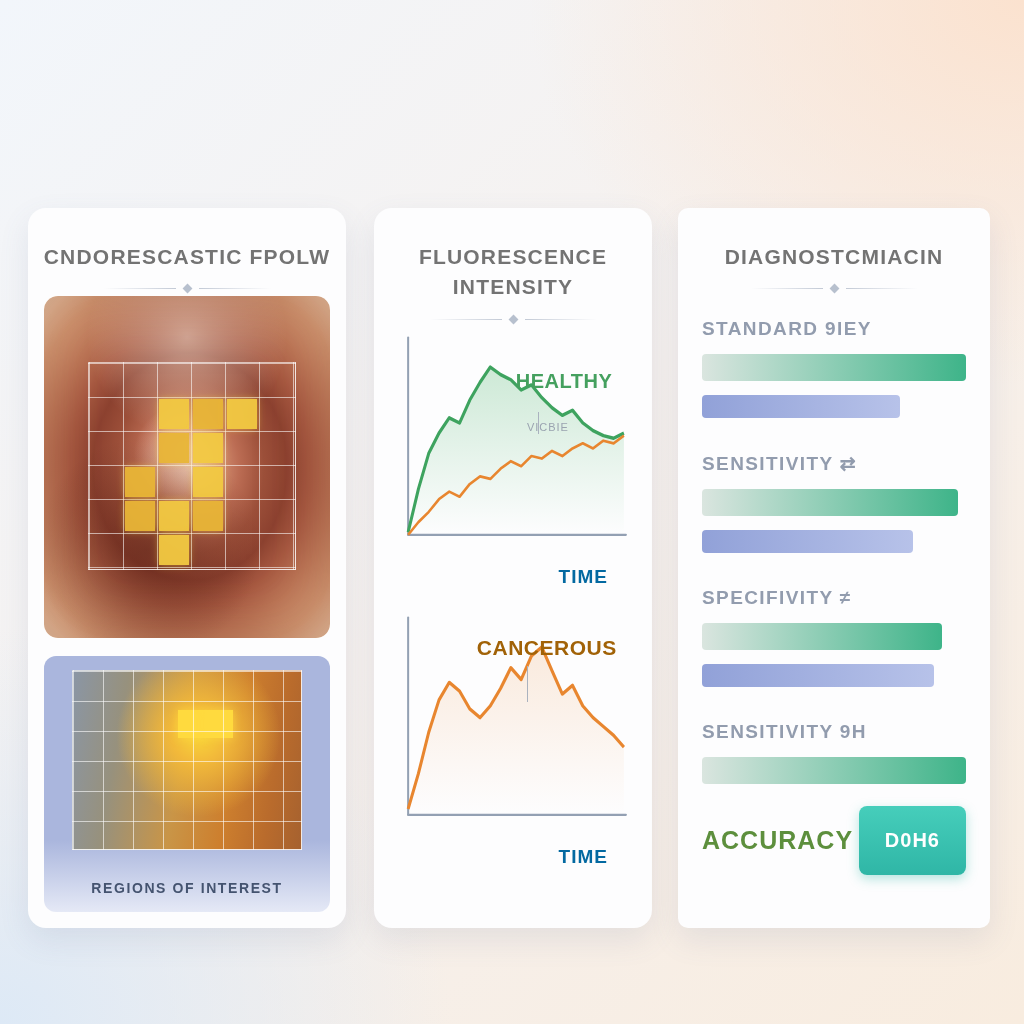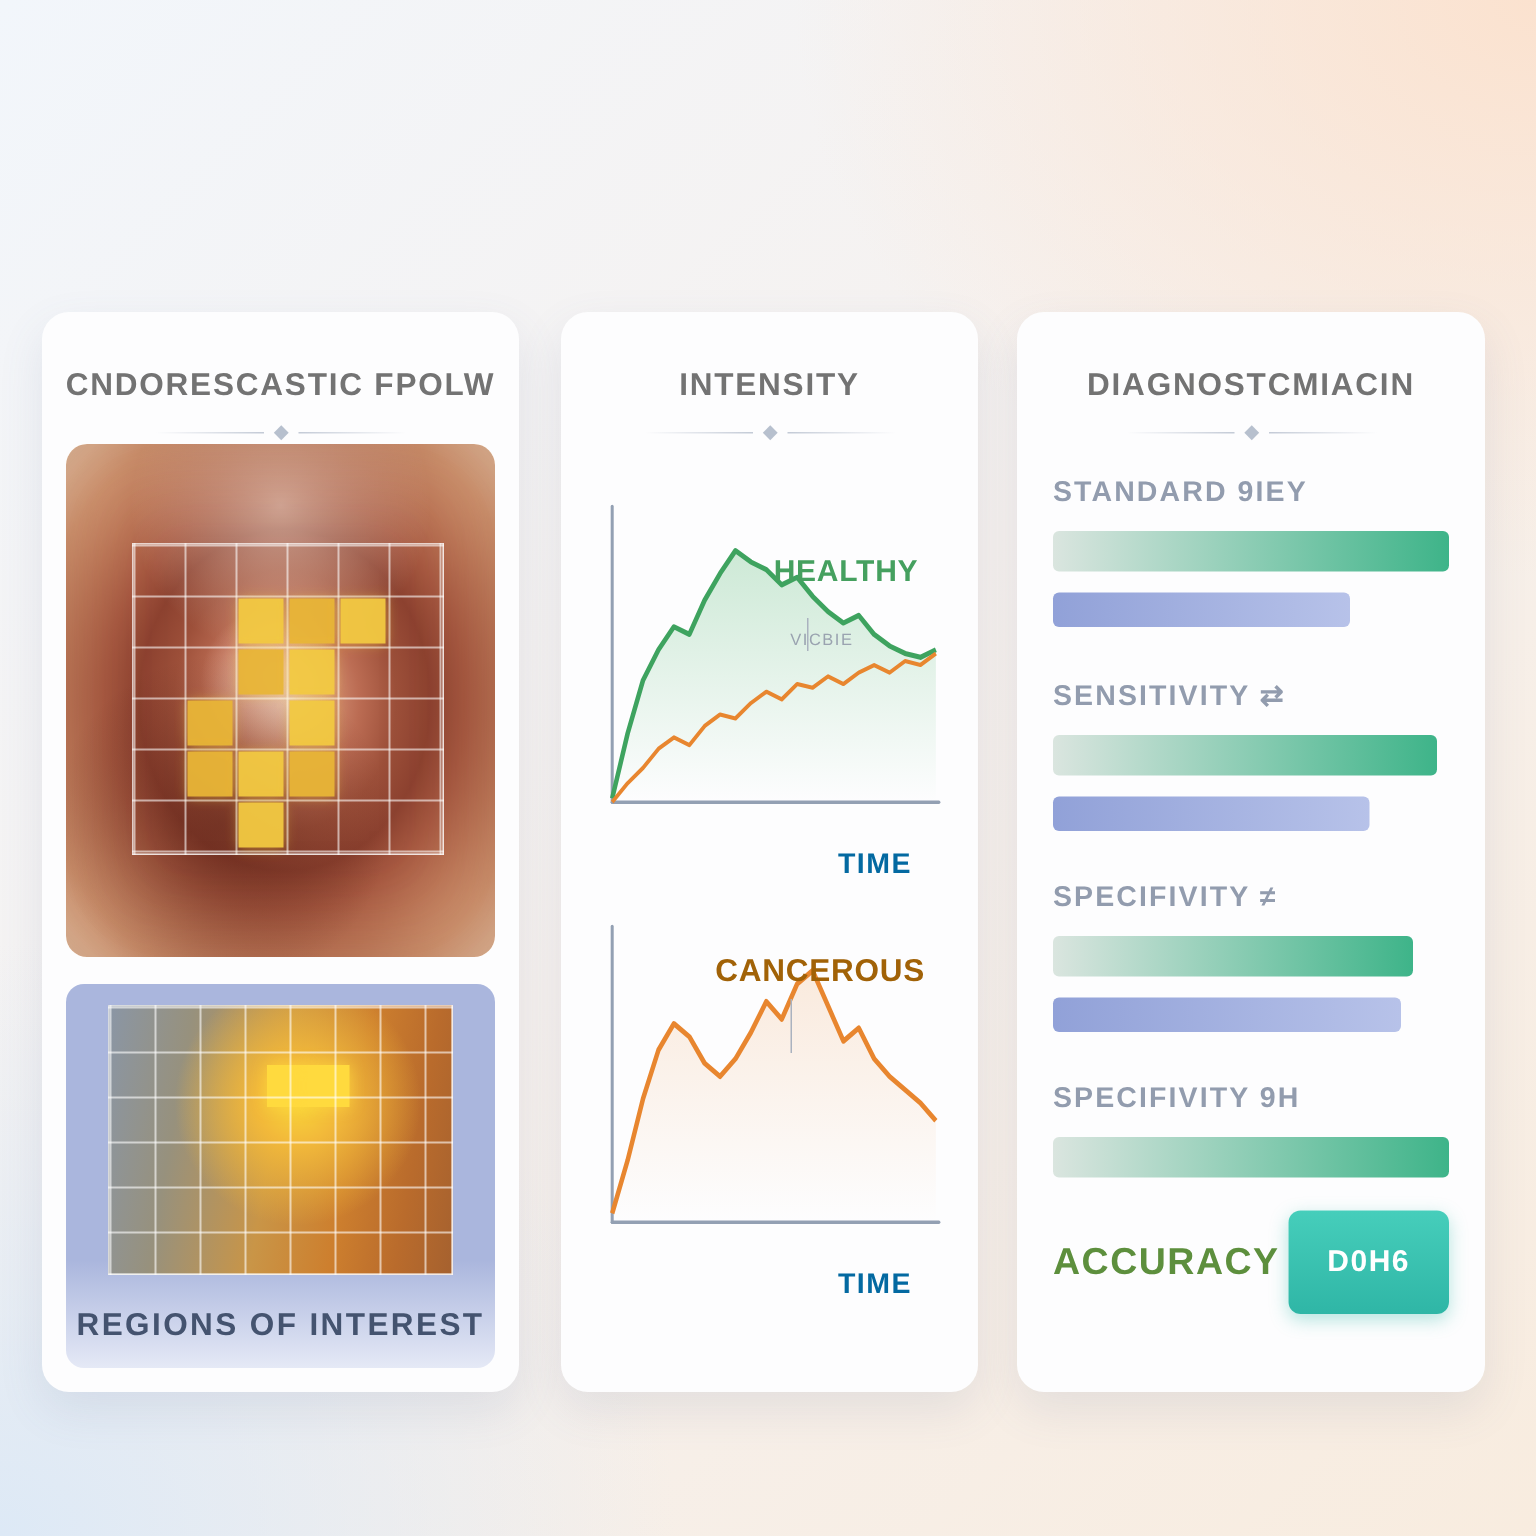--- a/index.html
+++ b/index.html
@@ -14,21 +14,21 @@
   .main-title{
     position:absolute;top:42px;left:0;right:0;text-align:center;
     font-size:42px;font-weight:bold;color:#3e4266;letter-spacing:.5px;line-height:1.3;
   }
   .card{
     position:absolute;top:208px;height:720px;background:#fdfdfe;border-radius:18px;
     box-shadow:0 12px 30px rgba(90,110,150,.12);
   }
   .card1{left:28px;width:318px;}
   .card2{left:374px;width:278px;}
-  .card3{left:678px;width:312px;}
+  .card3{left:678px;width:312px;border-radius:10px;}
   .card-title{
     position:relative;margin:34px 10px 0;text-align:center;font-weight:bold;
     color:#737373;font-size:21px;letter-spacing:1.2px;line-height:1.45;
   }
   .divider{display:flex;align-items:center;justify-content:center;gap:8px;margin-top:13px;}
   .divider .line-l{height:1px;width:72px;background:linear-gradient(to right,rgba(195,202,214,0),#c3cad6);}
   .divider .line-r{height:1px;width:72px;background:linear-gradient(to left,rgba(195,202,214,0),#c3cad6);}
   .divider .diamond{width:7px;height:7px;background:#b7c0ce;transform:rotate(45deg);}
 
   
@@ -65,21 +65,21 @@
   .heat-grid::after{
     content:"";position:absolute;inset:0;
     border:1.4px solid rgba(255,255,255,.65);
     background-image:
       repeating-linear-gradient(to right, rgba(255,255,255,.6) 0 1.4px, transparent 1.4px 30px),
       repeating-linear-gradient(to bottom, rgba(255,255,255,.6) 0 1.4px, transparent 1.4px 30px);
   }
   .heat-cell{position:absolute;width:28px;height:28px;background:#ffda3e;box-shadow:0 0 10px rgba(255,218,62,.7);}
   .roi-label{
     position:absolute;bottom:16px;left:0;width:100%;text-align:center;
-    color:#44536f;font-size:21px;font-weight:bold;letter-spacing:1.6px;
+    color:#44536f;font-size:14px;font-weight:bold;letter-spacing:1.6px;
   }
 
   
   .chart{position:absolute;left:18px;right:18px;height:238px;}
   .chart-1{top:116px;}
   .chart-2{top:396px;}
   .chart svg{width:100%;height:100%;}
   .axis{stroke:#93a0b3;stroke-width:2;stroke-linecap:round;}
   .line-green{fill:none;stroke:#3ea35f;stroke-width:3;stroke-linejoin:round;}
   .line-orange{fill:none;stroke:#e8862f;stroke-width:3;stroke-linejoin:round;}
@@ -143,20 +143,21 @@
       <div class="heat-grid">
         <div class="heat-cell" style="left:46%;top:22%;"></div>
         <div class="heat-cell" style="left:58%;top:22%;"></div>
       </div>
       <div class="roi-label">REGIONS OF INTEREST</div>
     </div>
   </div>
 
   <div class="card card2">
     <div class="card-title">
+      <div>FLUORESCENCE</div>
       <div>INTENSITY</div>
     </div>
     <div class="divider">
       <span class="line-l"></span>
         <span class="diamond"></span>
         <span class="line-r"></span>
     </div>
 
     <div class="chart chart-1">
       <svg viewBox="0 0 240 210" preserveAspectRatio="none">
@@ -211,21 +212,21 @@
       <div class="bar bar-blue" style="width: 75%;"></div>
 
       <div class="m-label">SENSITIVITY ⇄</div>
       <div class="bar bar-green" style="width: 97%;"></div>
       <div class="bar bar-blue" style="width: 80%;"></div>
 
       <div class="m-label">SPECIFIVITY ≠</div>
       <div class="bar bar-green" style="width: 91%;"></div>
       <div class="bar bar-blue" style="width: 88%;"></div>
 
-      <div class="m-label">SPECIFIVITY 9H</div>
+      <div class="m-label">SENSITIVITY 9H</div>
       <div class="bar bar-green" style="width: 100%;"></div>
 
       <div class="acc-row">
         <span class="acc-label">ACCURACY</span>
         <button class="acc-btn">D0H6</button>
       </div>
 
     </div>
   </div>
 

